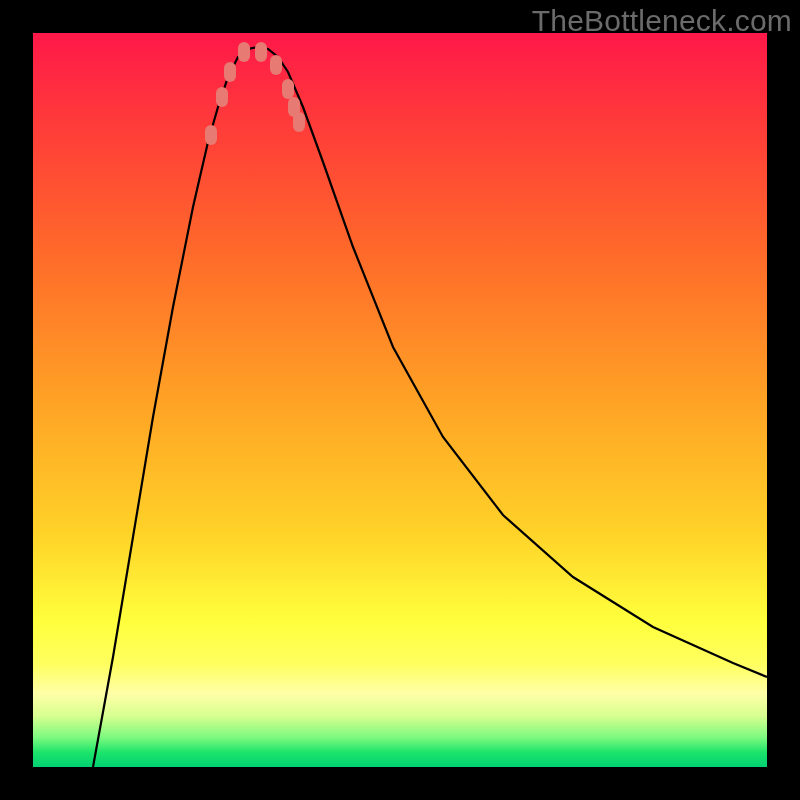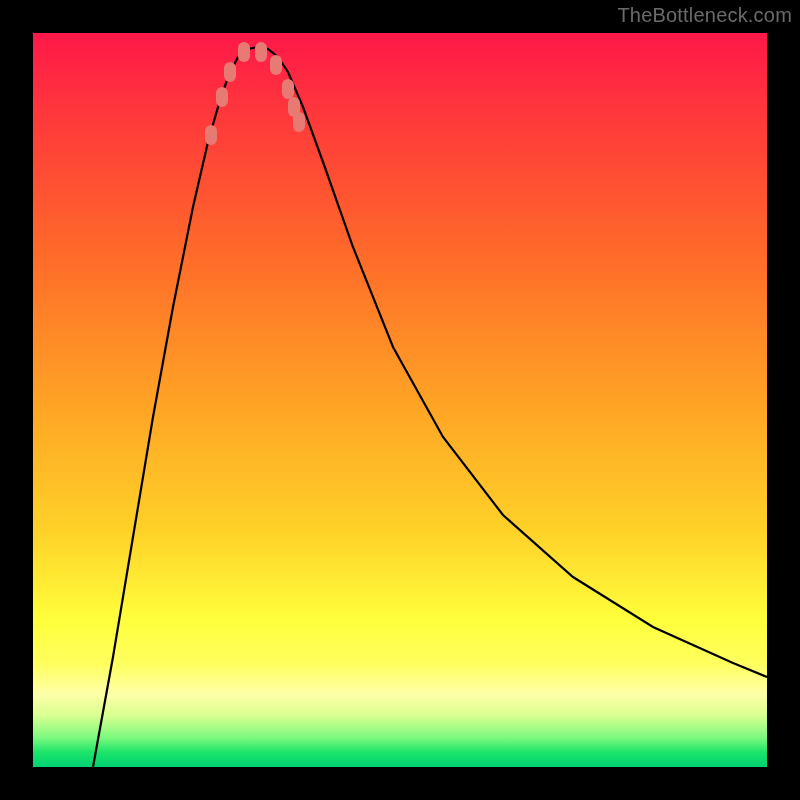--- a/index.html
+++ b/index.html
@@ -37,21 +37,21 @@
       #7cf97f 96%,
       #1de46a 98%,
       #00d272 100%
     );
   }
   .watermark {
     position: absolute;
     top: 4px;
     right: 8px;
     font-family: Arial, Helvetica, sans-serif;
-    font-size: 20px;
+    font-size: 30px;
     font-weight: 500;
     color: #6b6b6b;
     letter-spacing: 0.2px;
   }
   svg.curve {
     position: absolute;
     left: 0;
     top: 0;
     width: 734px;
     height: 734px;

